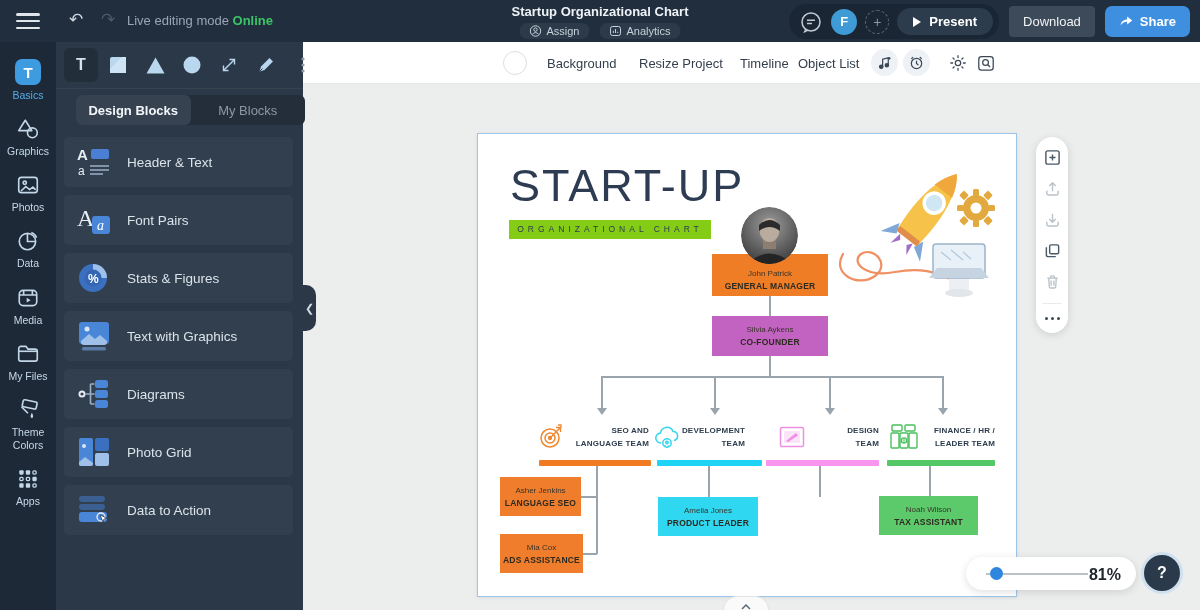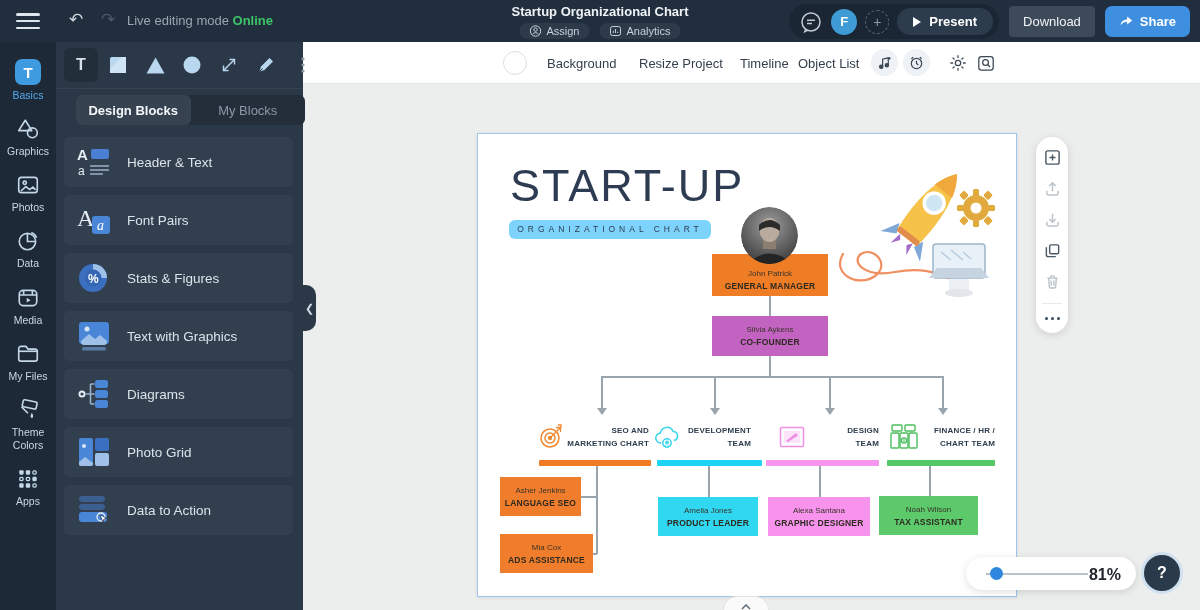--- a/index.html
+++ b/index.html
@@ -366,21 +366,21 @@
           <rect x="2" y="3" width="16" height="15" rx="3"></rect>
           <circle cx="9.5" cy="9.5" r="3.2"></circle>
           <path d="M12 12 l2.5 2.5"></path>
         </svg>
     </div>
   </div>
 
   <div class="abs page">
 
     <div class="abs chart-title">START-UP</div>
-    <div class="abs chart-sub" style="background: #7dd3fc; border-radius: 6px;">ORGANIZATIONAL CHART</div>
+    <div class="abs chart-sub" style="background: #84cc16;">ORGANIZATIONAL CHART</div>
 
     <svg class="abs" style="left:355px;top:22px" width="175" height="155" viewBox="0 0 175 155">
       <path d="M10 98 C-2 118, 25 132, 42 120 C 58 108, 40 90, 28 98 C 18 105, 30 122, 62 116 C 88 111, 102 116, 120 124" fill="none" stroke="#ef8f62" stroke-width="2.2" stroke-linecap="round"></path>
       <g transform="rotate(38 95 55)">
         <path d="M80 82 L70 100 L84 92 Z" fill="#7fa8d8"></path>
         <path d="M110 82 L120 100 L106 92 Z" fill="#7fa8d8"></path>
         <path d="M87 90 L85 103 L91 95 Z" fill="#a36cc9"></path>
         <path d="M103 90 L105 103 L99 95 Z" fill="#a36cc9"></path>
         <path d="M95 8 C 82 24, 78 55, 82 88 L108 88 C 112 55, 108 24, 95 8 Z" fill="#f6c24a"></path>
         <path d="M95 8 C 90 14, 86 22, 84 30 L106 30 C 104 22, 100 14, 95 8 Z" fill="#f0a83c"></path>
@@ -453,31 +453,31 @@
     <div class="arrowhead" style="left:460px;top:274px"></div>
 
     <svg class="team-icon" style="left:61px;top:289px" width="26" height="26" viewBox="0 0 26 26" fill="none" stroke="#f0862d" stroke-width="1.5">
         <circle cx="11" cy="15" r="9"></circle>
         <circle cx="11" cy="15" r="5"></circle>
         <circle cx="11" cy="15" r="1.4" fill="#f0862d"></circle>
         <path d="M11 15 L22 4 M19 2 l3 0 l0 3 M17 4.5 l4.5 0 l0 4.5" stroke-width="1.3"></path>
       </svg>
     <div class="team-lbl" style="left:83px;top:290px;width:88px">
       <div>SEO AND</div>
-      <div>MARKETING CHART</div>
+      <div>LANGUAGE TEAM</div>
     </div>
     <div class="team-bar" style="left: 61px; top: 326px; width: 112px; background: rgb(240, 123, 34);"></div>
 
     <svg class="team-icon" style="left:176px;top:290px" width="27" height="26" viewBox="0 0 27 26" fill="none" stroke="#35d5ee" stroke-width="1.5">
         <path d="M7 19 a5 5 0 0 1 -0.5-10 a6.5 6.5 0 0 1 12.5-1.5 a4.5 4.5 0 0 1 1 8.9"></path>
         <circle cx="13" cy="19" r="4.2"></circle>
         <path d="M10.5 21.5 a4.2 4.2 0 0 0 5 0" stroke-dasharray="1.5 1.5"></path>
         <circle cx="13" cy="18.5" r="1.2"></circle>
       </svg>
-    <div class="team-lbl" style="left:184px;top:290px;width:89px">
+    <div class="team-lbl" style="left:178px;top:290px;width:89px">
       <div>DEVELOPMENT</div>
       <div>TEAM</div>
     </div>
     <div class="team-bar" style="left: 179px; top: 326px; width: 105px; background: rgb(30, 211, 244);"></div>
 
     <svg class="team-icon" style="left:301px;top:292px" width="26" height="22" viewBox="0 0 26 22" fill="none" stroke="#ee8fe4" stroke-width="1.5">
         <rect x="1.5" y="1.5" width="23" height="19" rx="1.5"></rect>
         <rect x="5" y="5" width="16" height="12" fill="#fbe3f8" stroke="none"></rect>
         <path d="M7 15 L17 7 l2 2.5 L9 16 Z" fill="#ee8fe4" stroke="none"></path>
       </svg>
@@ -491,46 +491,42 @@
         <rect x="3" y="2" width="10" height="6" rx="1"></rect>
         <rect x="16" y="2" width="10" height="6" rx="1"></rect>
         <rect x="2" y="10" width="8" height="15" rx="1"></rect>
         <rect x="11" y="10" width="8" height="15" rx="1"></rect>
         <rect x="20" y="10" width="8" height="15" rx="1"></rect>
         <circle cx="15" cy="17.5" r="2.6"></circle>
         <path d="M15 15.5 v4" stroke-width="1.1"></path>
       </svg>
     <div class="team-lbl" style="left:427px;top:290px;width:90px">
       <div>FINANCE / HR /</div>
-      <div>CHART TEAM</div>
+      <div>LEADER TEAM</div>
     </div>
     <div class="team-bar" style="left: 409px; top: 326px; width: 108px; background: rgb(84, 199, 102);"></div>
 
     <div class="conn" style="left:118px;top:332px;width:1.5px;height:88px"></div>
     <div class="conn" style="left:103px;top:362px;width:16px;height:1.5px"></div>
     <div class="conn" style="left:105px;top:419px;width:14px;height:1.5px"></div>
     <div class="conn" style="left:230px;top:332px;width:1.5px;height:31px"></div>
     <div class="conn" style="left:341px;top:332px;width:1.5px;height:31px"></div>
     <div class="conn" style="left:451px;top:332px;width:1.5px;height:30px"></div>
 
     <div class="obox" style="left: 22px; top: 343px; width: 81px; height: 39px; background: rgb(239, 125, 44);">
       <span class="nm">Asher Jenkins</span>
       <span class="rl">LANGUAGE SEO</span>
     </div>
-    <div class="obox" style="left: 22px; top: 400px; width: 93px; height: 39px; background: rgb(239, 125, 44);">
+    <div class="obox" style="left: 22px; top: 400px; width: 83px; height: 39px; background: rgb(239, 125, 44);">
       <span class="nm">Mia Cox</span>
       <span class="rl">ADS ASSISTANCE</span>
     </div>
     <div class="obox" style="left: 180px; top: 363px; width: 100px; height: 39px; background: rgb(47, 216, 240);">
       <span class="nm">Amelia Jones</span>
       <span class="rl">PRODUCT LEADER</span>
-    </div>
-    <div class="obox" style="left: 290px; top: 363px; width: 102px; height: 39px; background: rgb(247, 147, 236);">
-      <span class="nm">Alexa Santana</span>
-      <span class="rl">GRAPHIC DESIGNER</span>
     </div>
     <div class="obox" style="left: 401px; top: 362px; width: 99px; height: 39px; background: rgb(92, 201, 107);">
       <span class="nm">Noah Wilson</span>
       <span class="rl">TAX ASSISTANT</span>
     </div>
   </div>
 
   <div class="abs rtools">
     <div class="rtool">
       <svg width="17" height="17" viewBox="0 0 18 18" fill="none" stroke="#4b5866" stroke-width="1.5">

